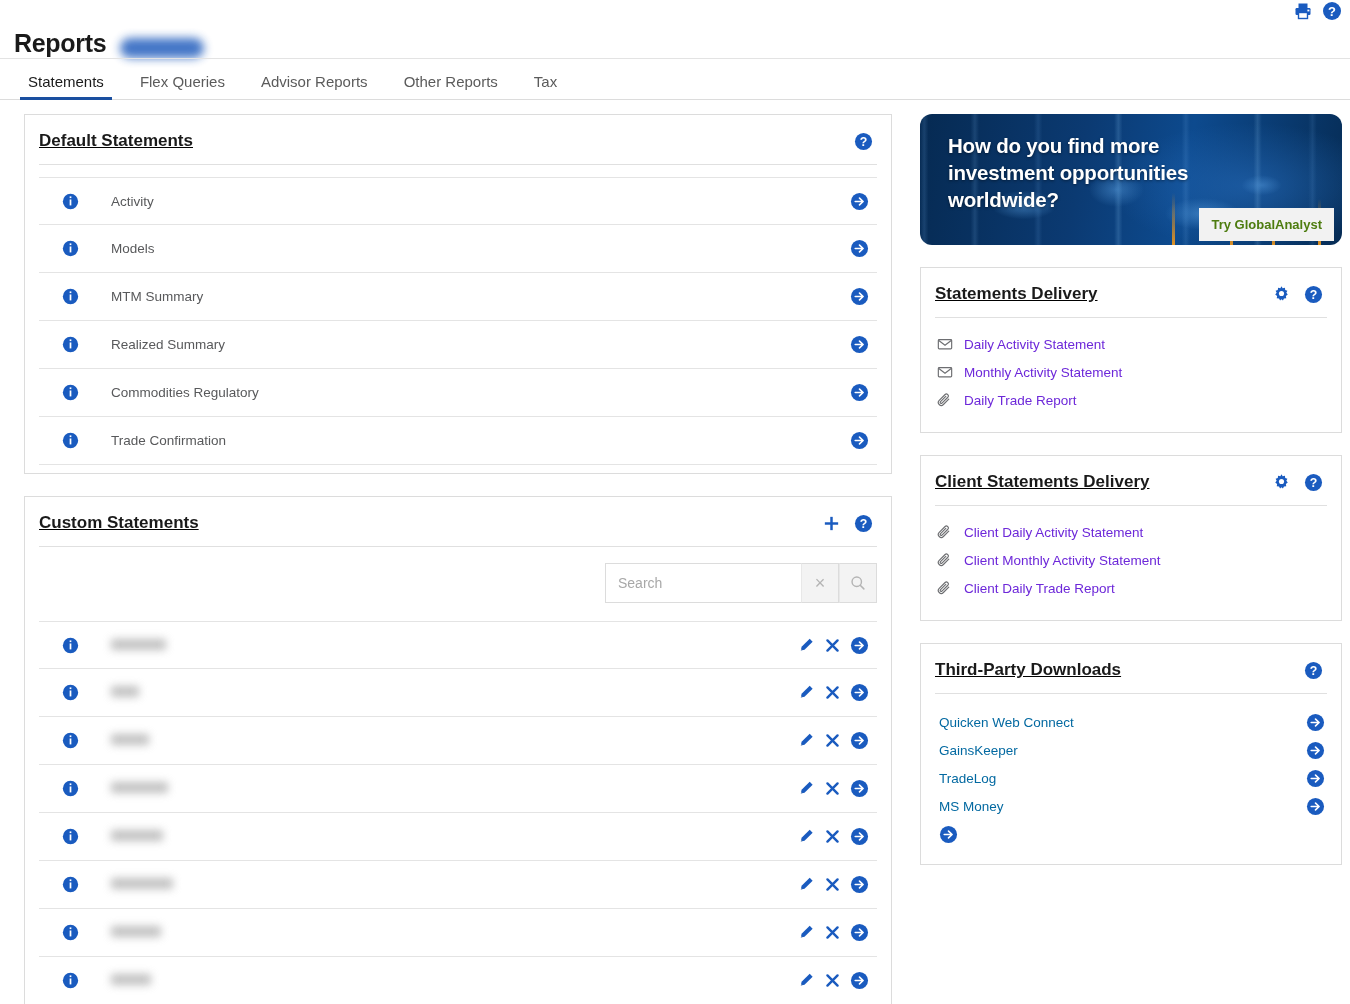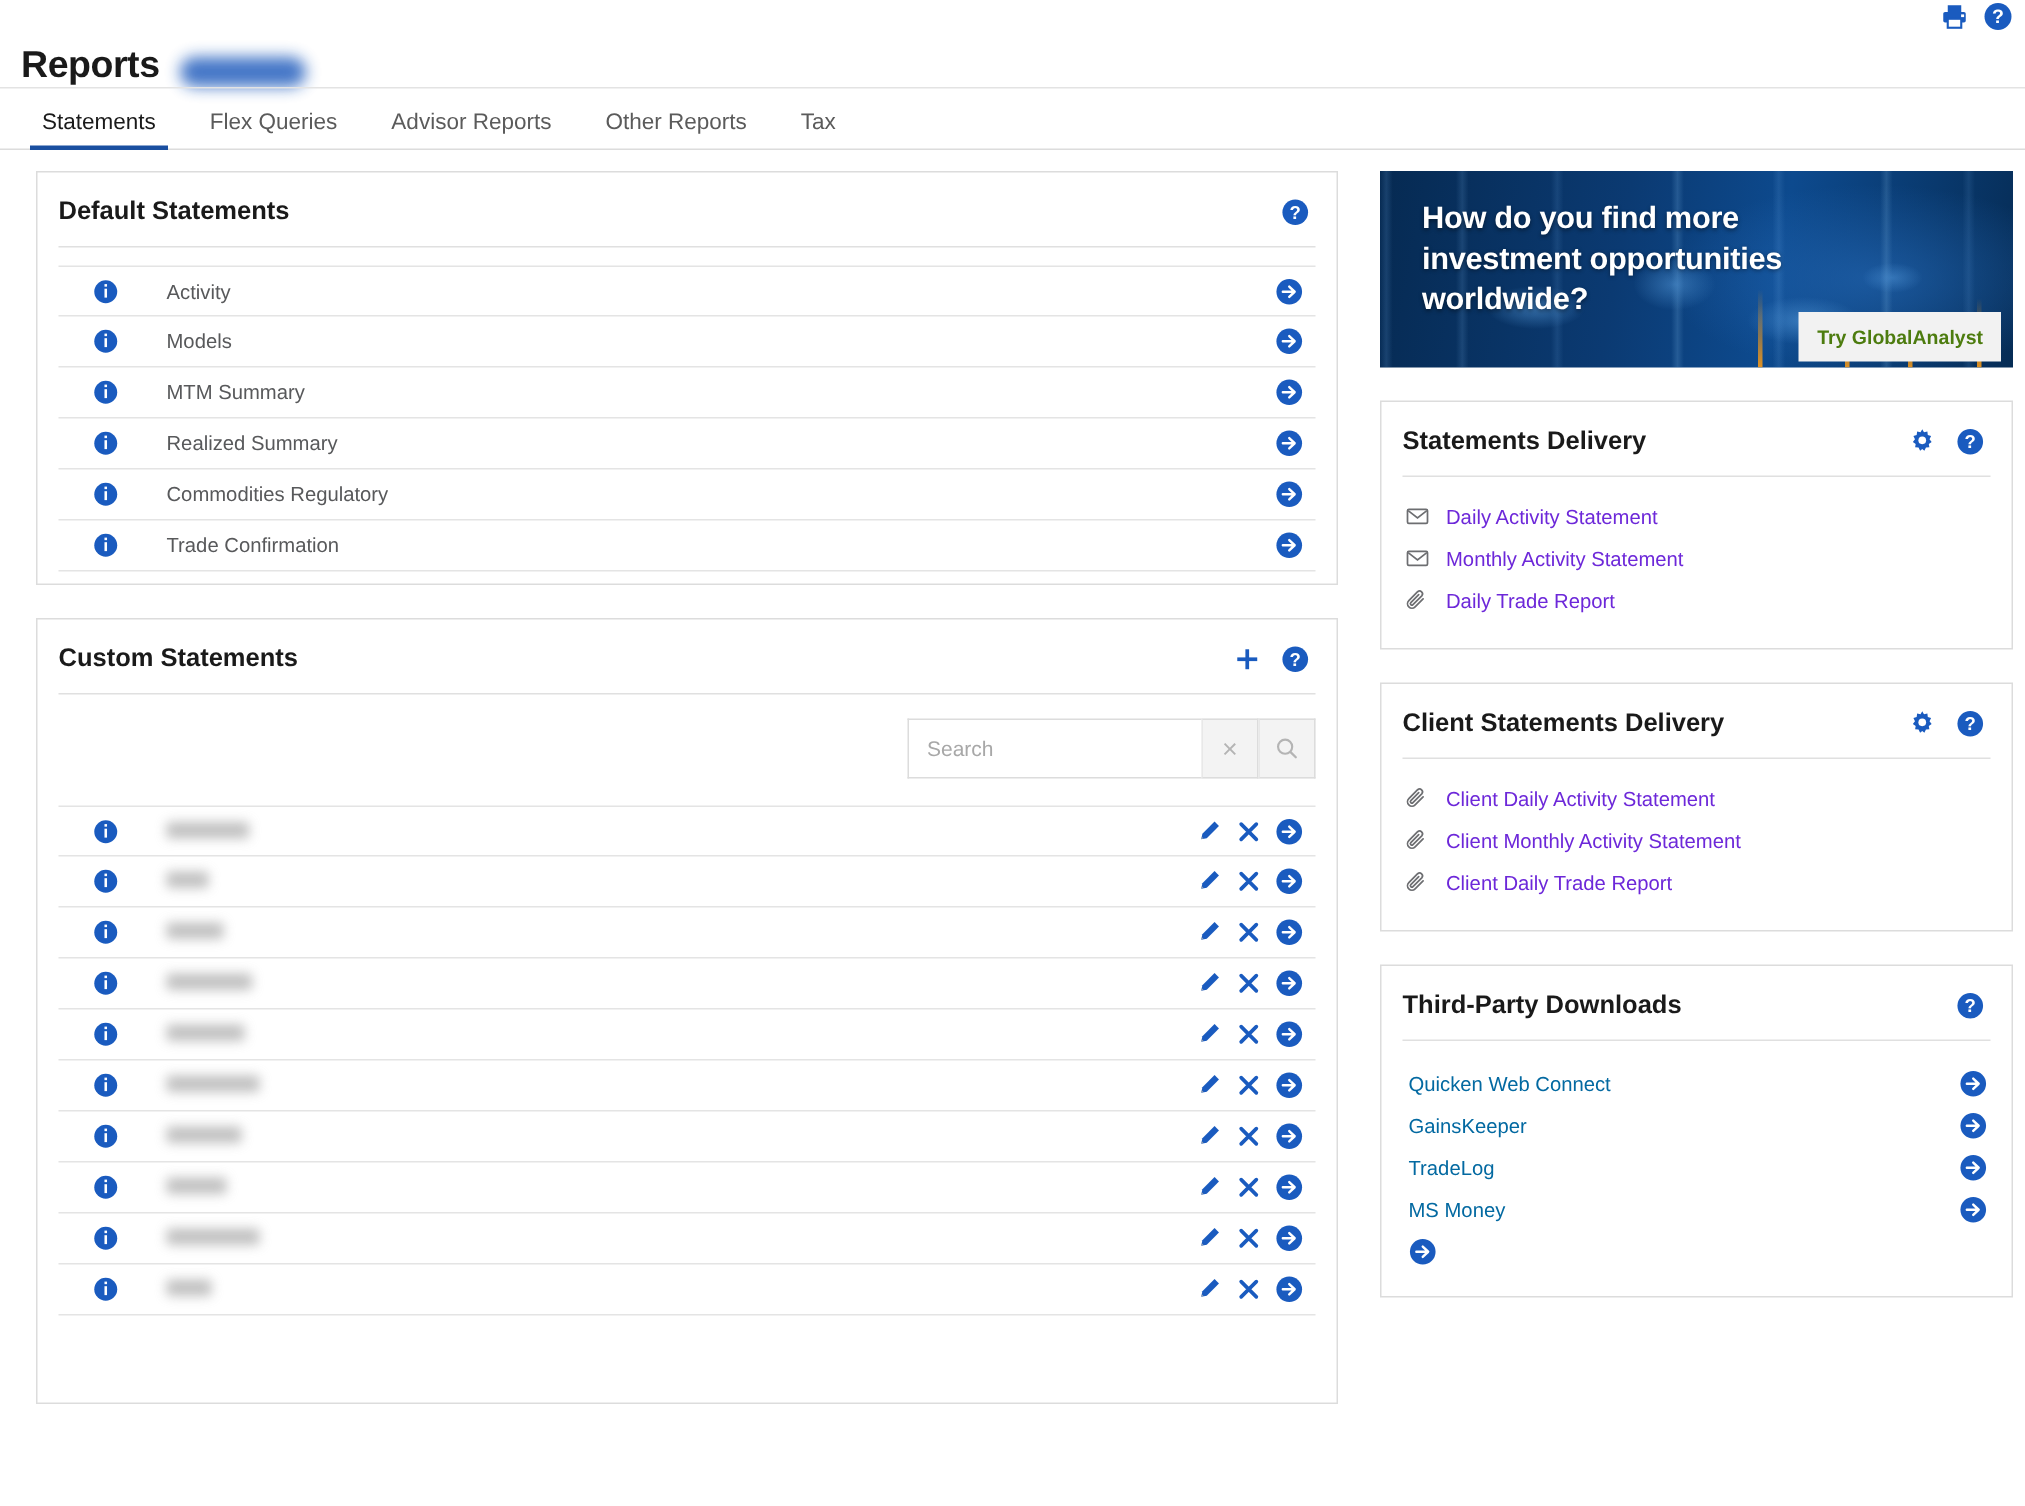--- a/index.html
+++ b/index.html
@@ -87,20 +87,21 @@
 
   .card {
     border: 1px solid #dcdcdc;
     background: #fff;
     margin-bottom: 22px;
   }
   .card-head {
     display: flex;
     align-items: center;
     padding: 16px 18px 13px 14px;
+    text-decoration: underline;
   }
   .card-title {
     font-size: 17px;
     font-weight: bold;
     color: #1a1a1a;
   }
   .card-head-actions {
     margin-left: auto;
     display: flex;
     align-items: center;
@@ -110,21 +111,21 @@
     height: 1px;
     background: #e0e0e0;
     margin: 0 14px;
   }
 
   
   .rowlist { padding: 12px 14px 8px 14px; }
   .srow {
     display: flex;
     align-items: center;
-    height: 34px;
+    height: 48px;
     border-bottom: 1px solid #e4e4e4;
   }
   .srow:first-child { border-top: 1px solid #e4e4e4; }
   .srow-info { width: 62px; display: flex; justify-content: center; }
   .srow-label {
     font-size: 13.5px;
     color: #58595b;
     flex: 1;
     padding-left: 10px;
   }
@@ -177,20 +178,21 @@
 
   
   .banner {
     position: relative;
     width: 422px; height: 131px;
     overflow: hidden;
     background:
       radial-gradient(ellipse 200px 90px at 78% 55%, rgba(40,110,190,0.55), rgba(0,0,0,0) 70%),
       linear-gradient(100deg, #062a52 0%, #0b3a72 38%, #0d4a8e 62%, #062c55 100%);
     cursor: pointer;
+    border-radius: 12px;
   }
   .banner-streaks {
     position: absolute; inset: 0;
     background:
       linear-gradient(90deg, rgba(255,255,255,0) 0%, rgba(120,180,240,0.16) 1%, rgba(255,255,255,0) 2%),
       linear-gradient(90deg, rgba(255,255,255,0) 12%, rgba(140,200,255,0.14) 13%, rgba(255,255,255,0) 14%),
       linear-gradient(90deg, rgba(255,255,255,0) 27%, rgba(120,180,240,0.13) 28%, rgba(255,255,255,0) 29%),
       linear-gradient(90deg, rgba(255,255,255,0) 46%, rgba(150,210,255,0.18) 47%, rgba(255,255,255,0) 48%),
       linear-gradient(90deg, rgba(255,255,255,0) 62%, rgba(120,180,240,0.14) 63%, rgba(255,255,255,0) 64%),
       linear-gradient(90deg, rgba(255,255,255,0) 79%, rgba(160,215,255,0.16) 80%, rgba(255,255,255,0) 81%),

